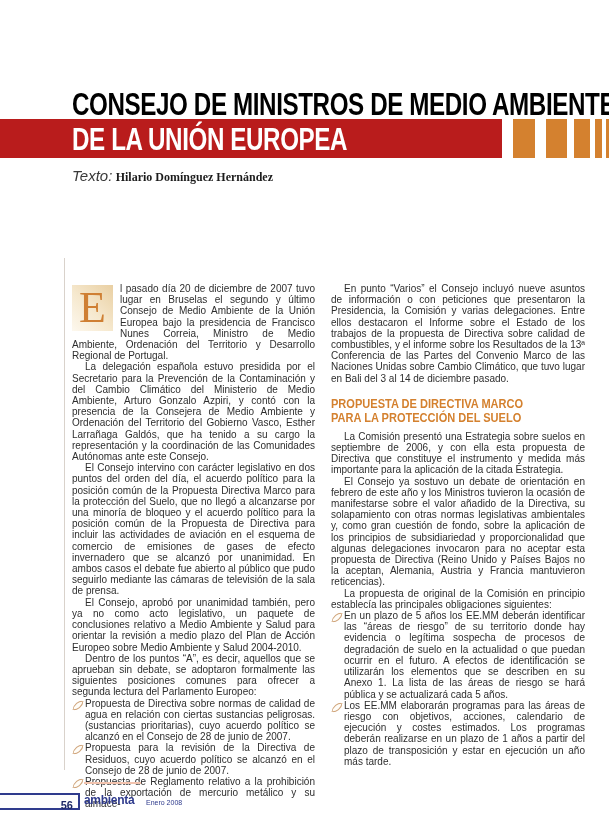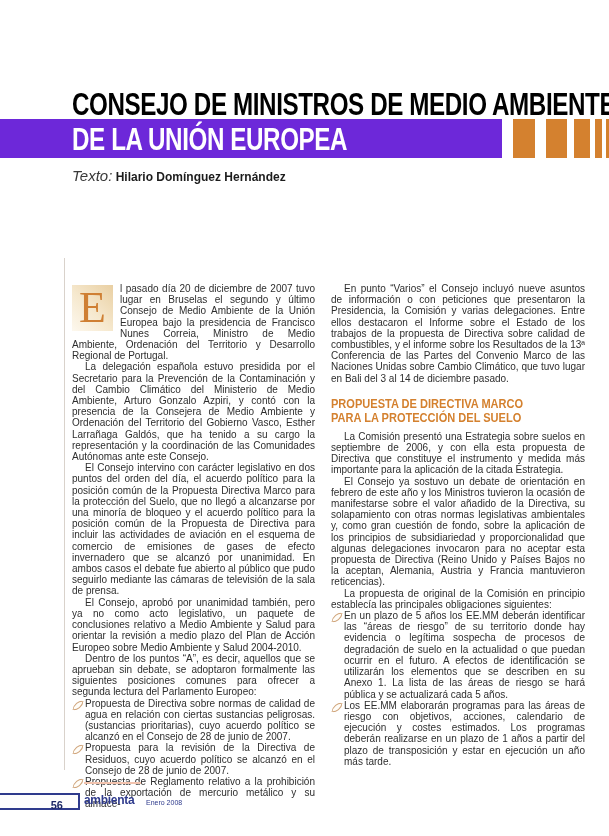--- a/index.html
+++ b/index.html
@@ -3,29 +3,29 @@
 <meta charset="utf-8">
 <style>
   html,body{margin:0;padding:0;background:#ffffff;}
   #page{position:relative;width:609px;height:836px;background:#fff;overflow:hidden;
         font-family:"Liberation Sans", sans-serif;}
 
   
   .title-line1{position:absolute;left:72px;top:87px;font-size:31px;font-weight:bold;
 ateau    color:#d4812f;white-space:nowrap;transform:scaleX(0.78);transform-origin:0 0;
     letter-spacing:-0.5px;}
-  .orange-bar{position:absolute;left:0;top:119px;width:502px;height:39px;background:#6d28d9;}
+  .orange-bar{position:absolute;left:0;top:119px;width:502px;height:39px;background:#b91c1c;}
   .title-line2{position:absolute;left:72px;top:3px;font-size:31px;font-weight:bold;color:#ffffff;
     white-space:nowrap;transform:scaleX(0.78);transform-origin:0 0;letter-spacing:-0.5px;}
   .stripe{position:absolute;top:119px;height:39px;background:#d4812f;}
   .s1{left:513px;width:22px;} .s2{left:546px;width:21px;} .s3{left:574px;width:16px;}
   .s4{left:595px;width:7px;}  .s5{left:606px;width:3px;}
   .byline{position:absolute;left:72px;top:167px;font-size:12px;color:#1c1c1c;}
   .byline .lbl{font-style:italic;font-size:15px;color:#3a3a3a;}
-  .byline .name{font-weight:bold;}
+  .byline .name{font-weight:bold;font-family:Liberation Serif, serif;}
 
   
   .vrule{position:absolute;left:64px;top:258px;width:1px;height:512px;background:#d9d2cb;}
   .col{position:absolute;top:283px;font-size:10px;line-height:11.2px;color:#2e2e2e;
        text-align:justify;}
   .col-left{left:72px;width:243px;}
   .col-right{left:331px;width:254px;}
   .para{text-indent:13px;margin:0;}
   .para.noindent{text-indent:0;}
   .cont{padding-left:13px;text-indent:0;margin:0;}
@@ -38,21 +38,21 @@
   .leaf{position:absolute;left:1px;top:2px;width:8px;height:9px;border:1px solid #cfa379;
     border-radius:100% 0 100% 0;transform:rotate(8deg);background:#fffdf8;}
   .sec-heading{margin:13px 0 5px 0;font-size:13px;line-height:14.5px;font-weight:bold;
     color:#d4812f;transform:scaleX(0.85);transform-origin:0 0;white-space:nowrap;}
 
   
   .pagenum-box{position:absolute;left:0;top:793px;width:78px;height:13px;
     border-top:2px solid #2e3a8c;border-right:2px solid #2e3a8c;border-bottom:2px solid #2e3a8c;
     background:#fdfdfd;text-align:right;}
   .pagenum-box span{font-size:11px;font-weight:bold;color:#1d2866;line-height:13px;
-    padding-right:15px;}
+    padding-right:5px;}
   .salmon-rule{position:absolute;left:84px;top:782px;width:57px;height:2px;background:#f2c3ae;}
   .mag-name{position:absolute;left:84px;top:793px;font-size:12px;font-weight:bold;
     color:#2e3a8c;letter-spacing:-0.3px;}
   .mag-issue{position:absolute;left:146px;top:799px;font-size:7px;color:#2e3a8c;}
 </style>
 </head>
 <body>
 
 <div id="page">
 

